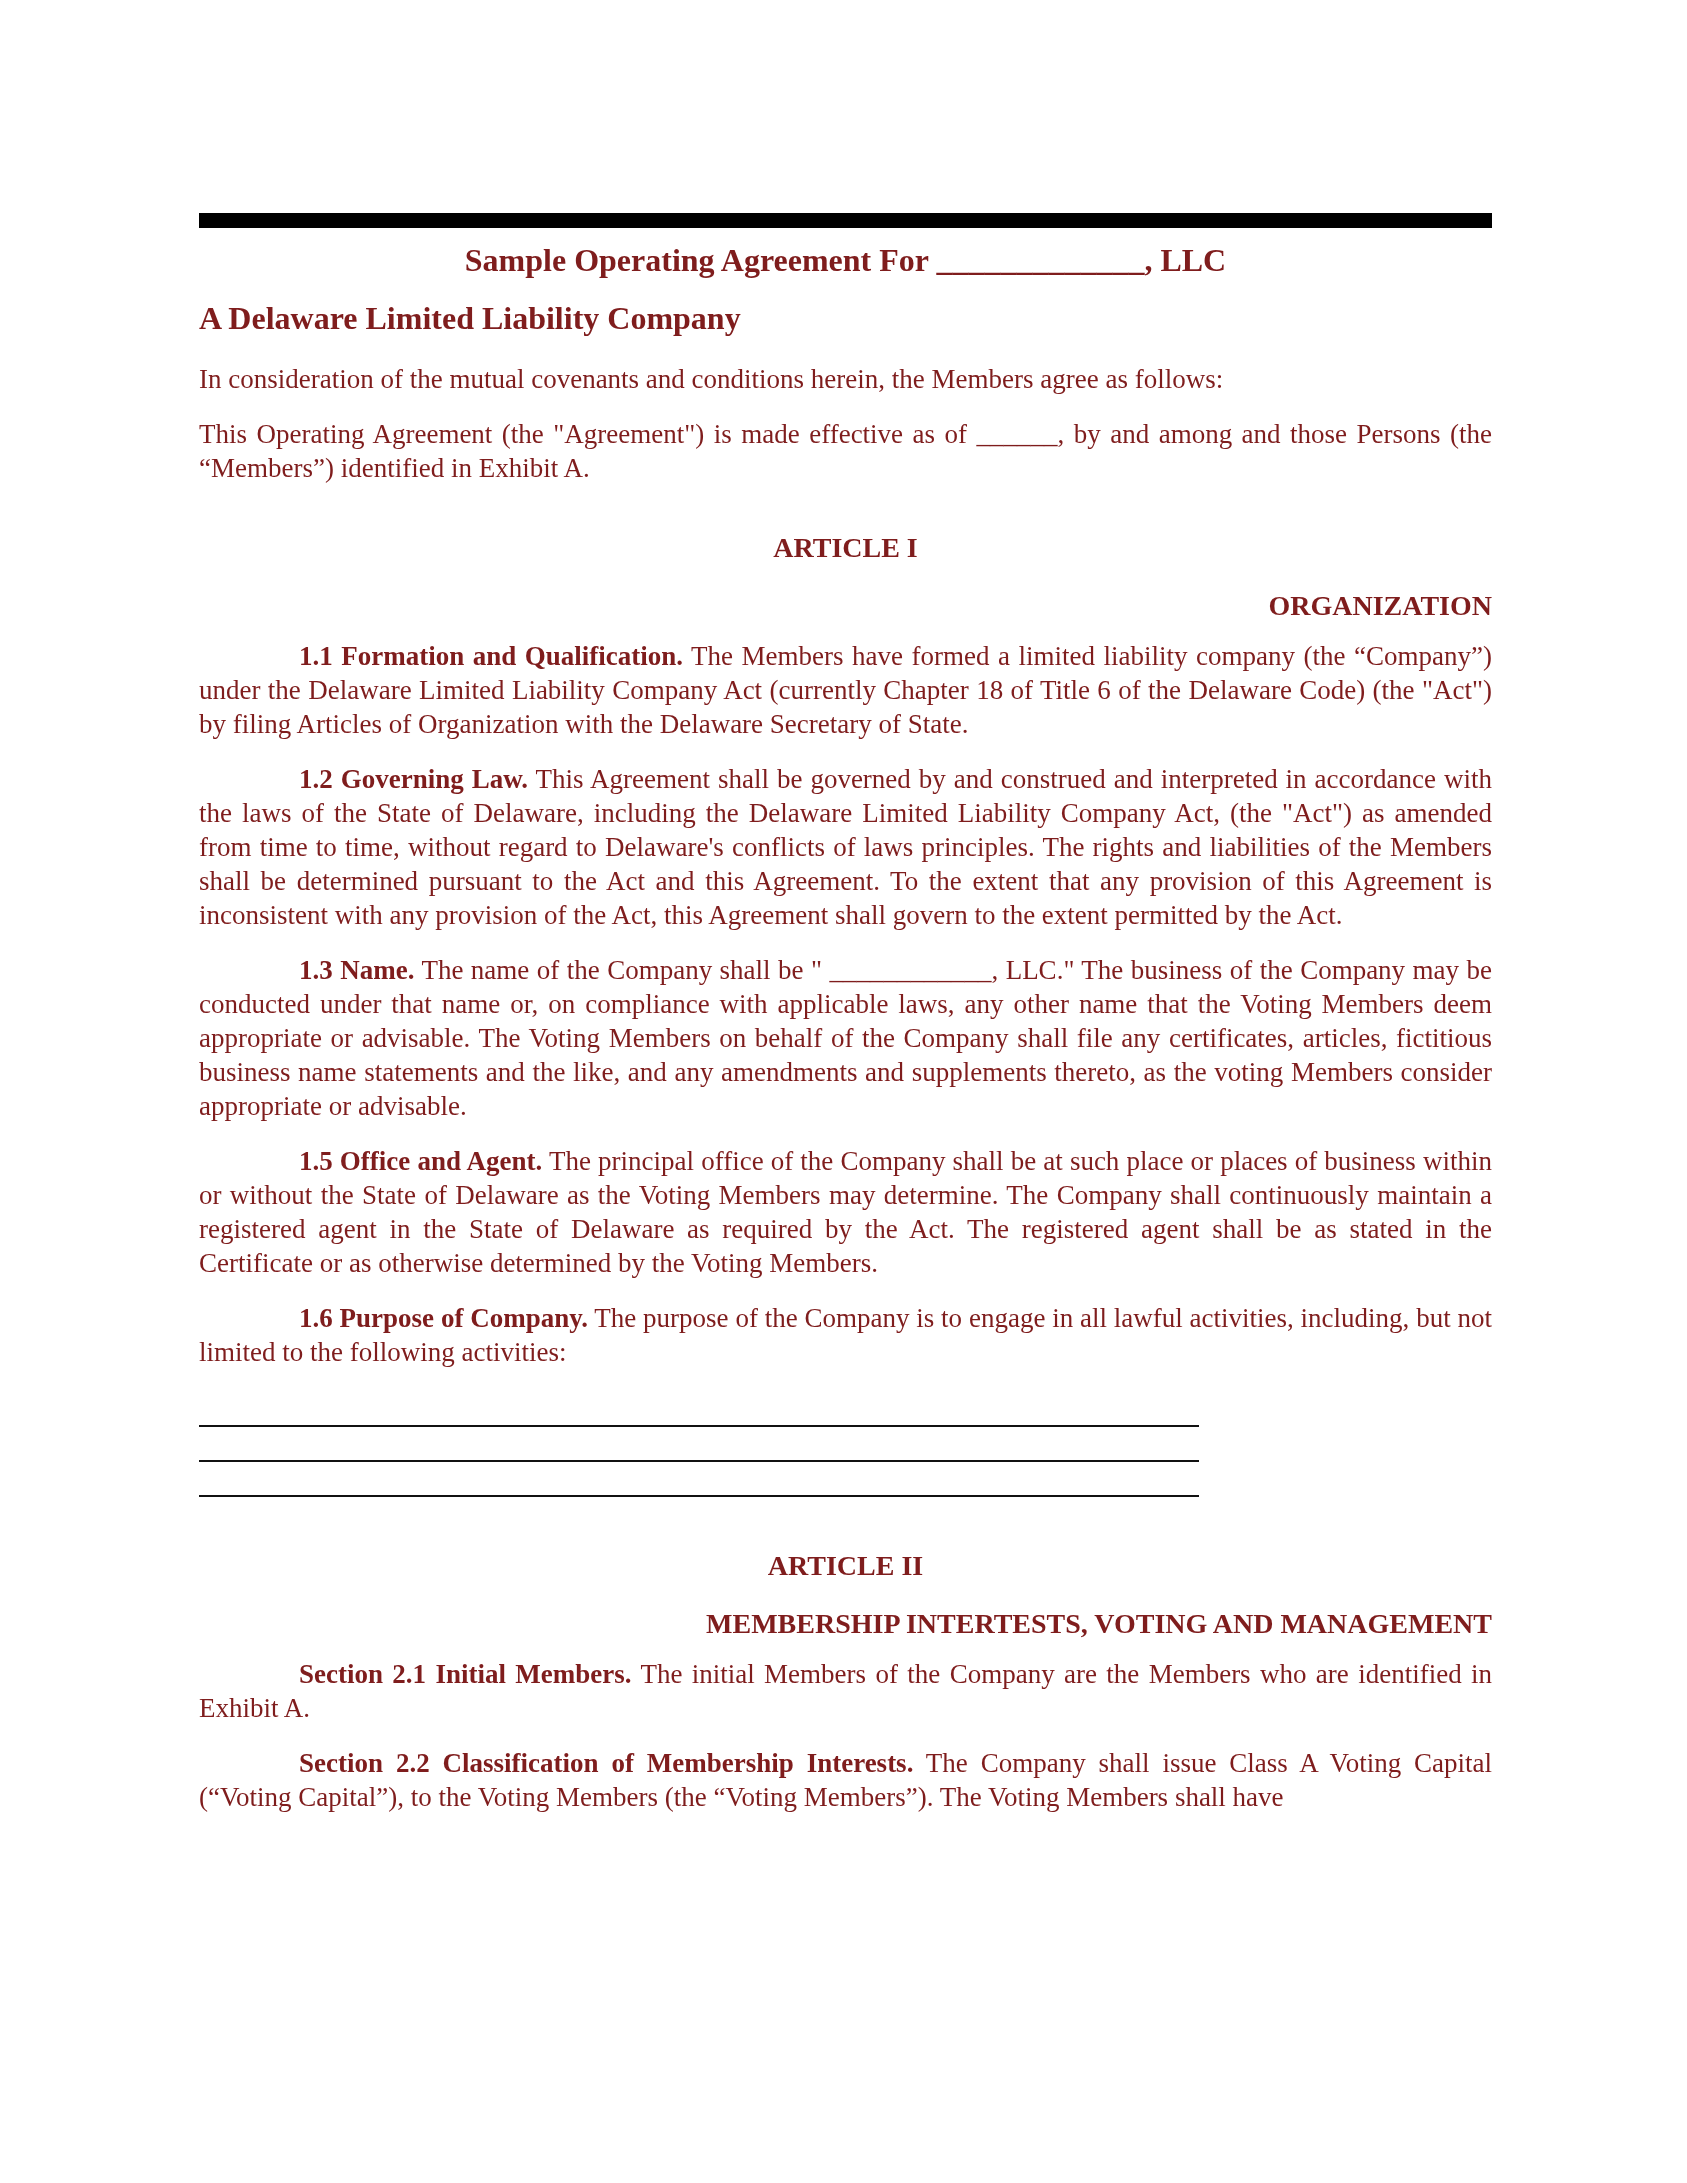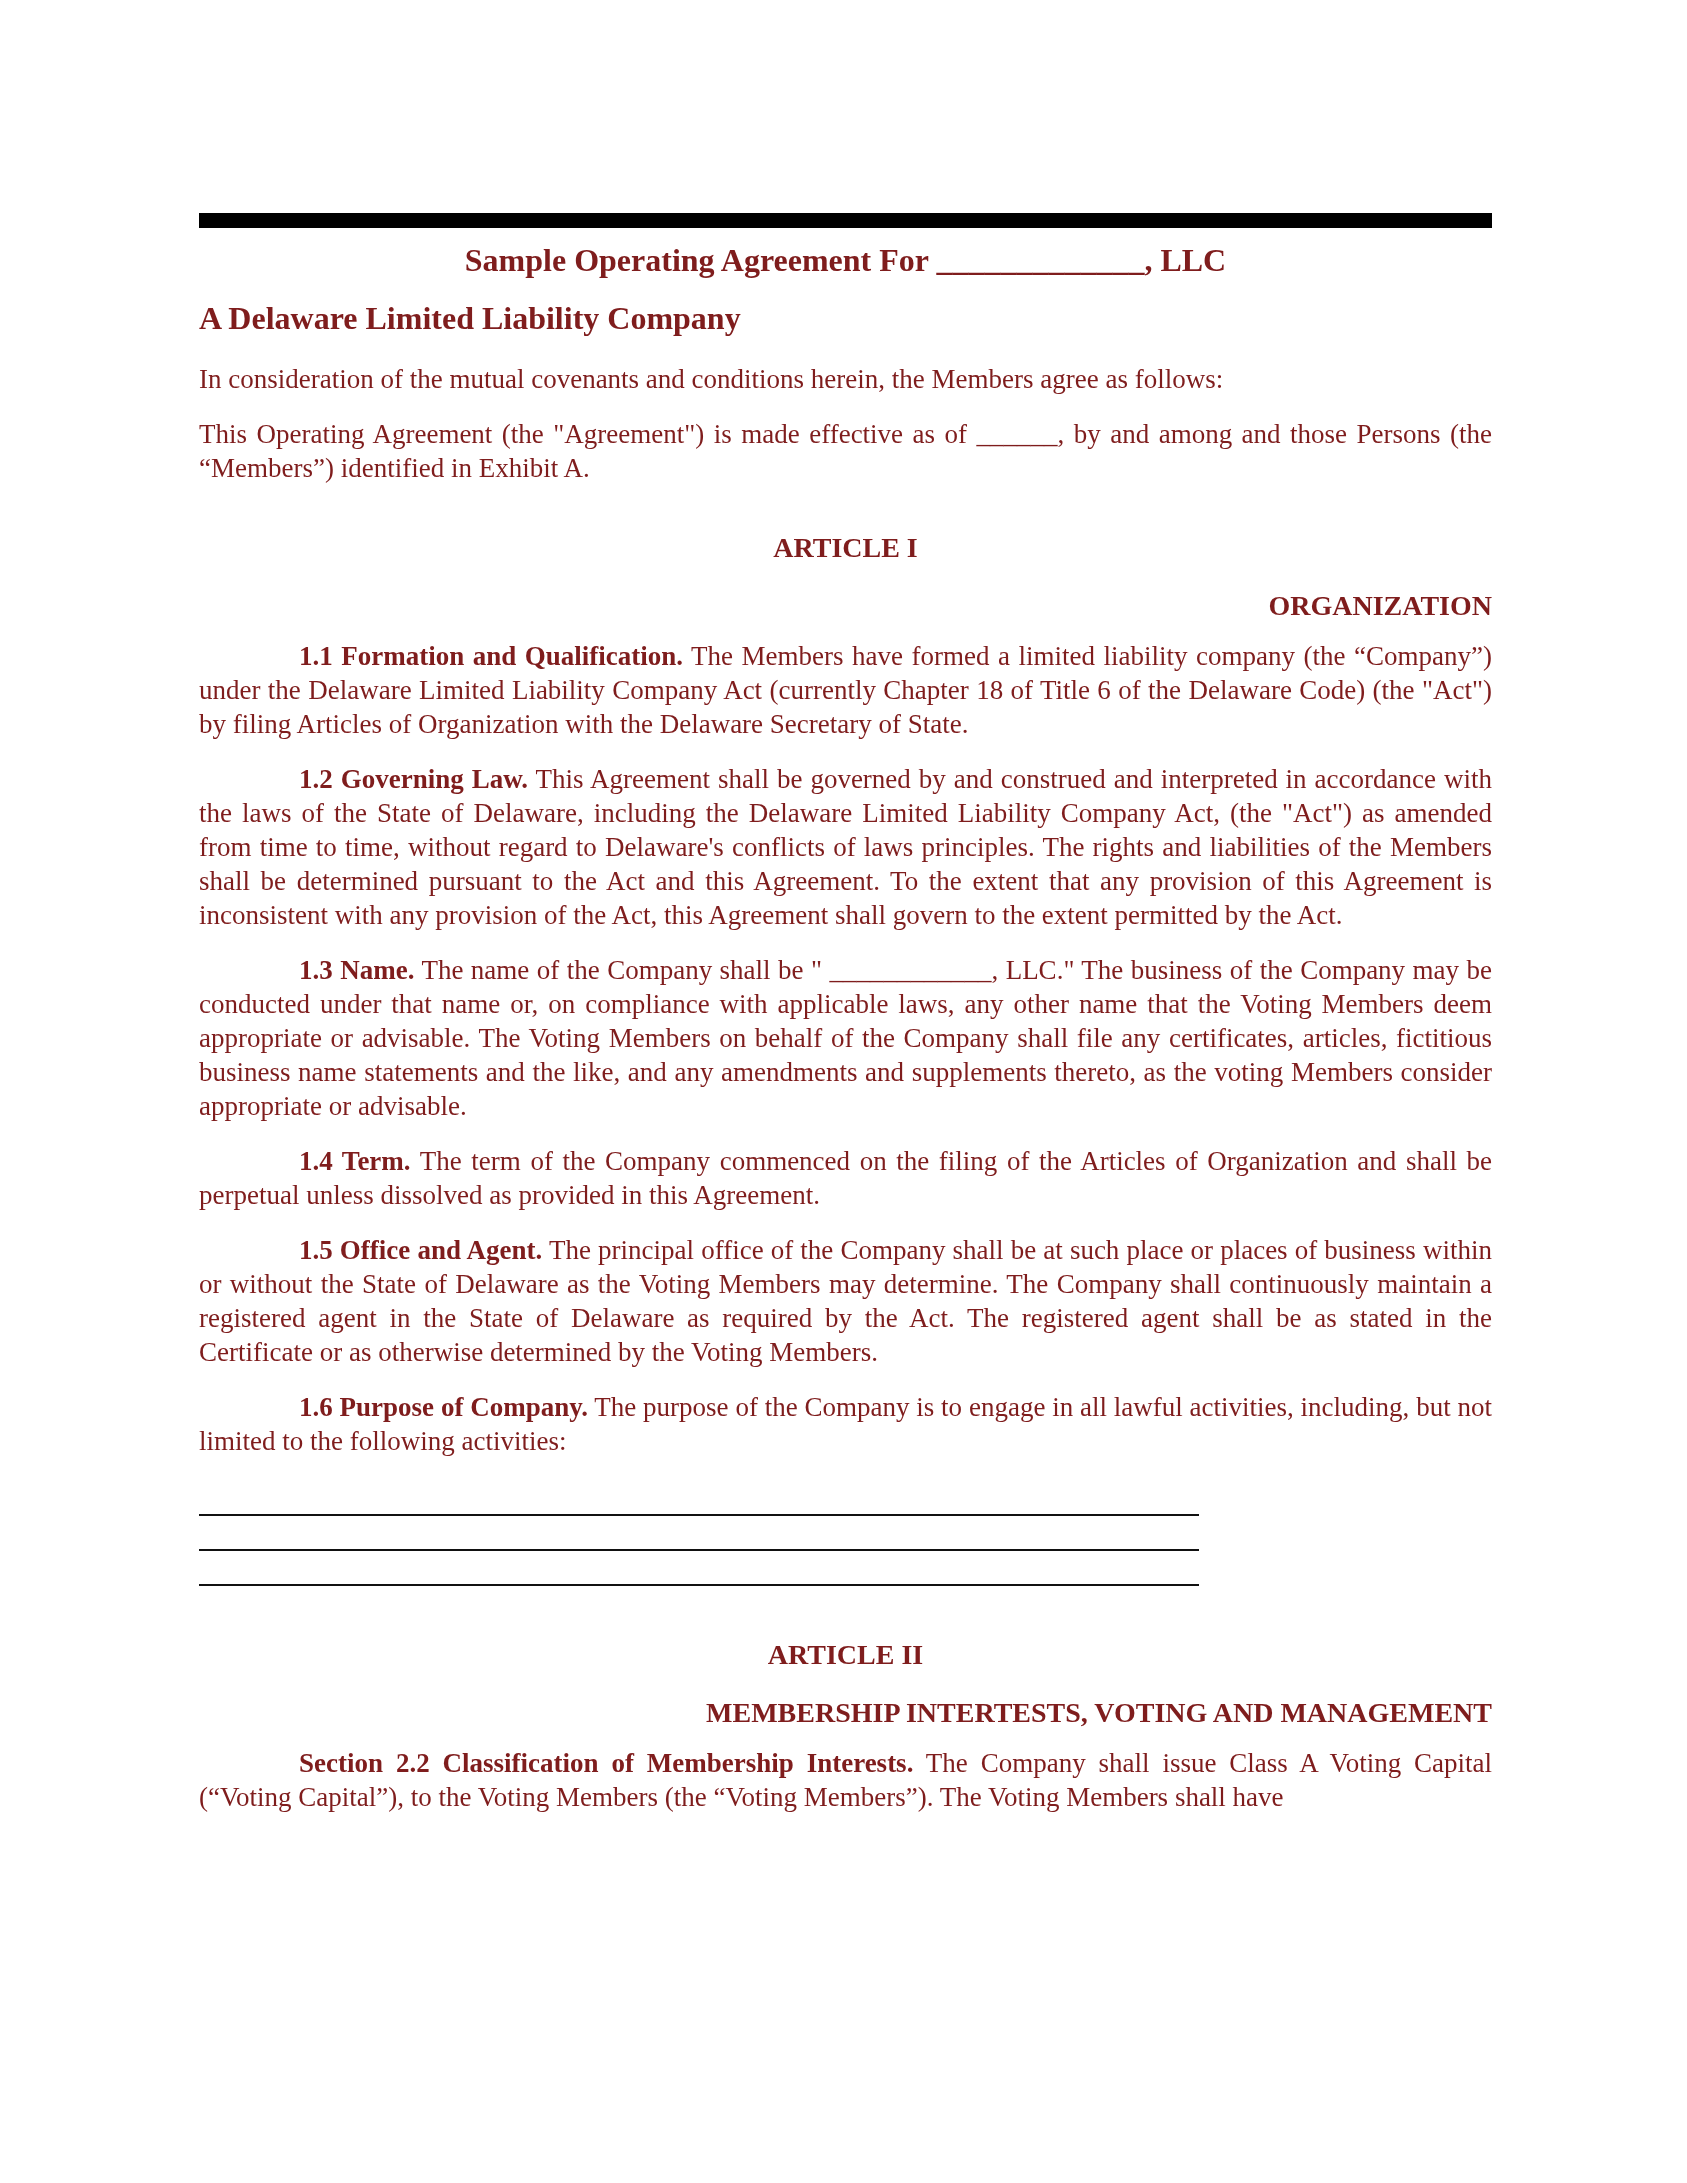--- a/index.html
+++ b/index.html
@@ -93,33 +93,33 @@
 
     <div class="article-heading">ARTICLE I</div>
     <div class="article-subheading">ORGANIZATION</div>
 
     <p class="body indent"><span class="lead">1.1 Formation and Qualification.</span> <span>The Members have formed a limited liability company (the “Company”) under the Delaware Limited Liability Company Act (currently Chapter 18 of Title 6 of the Delaware Code) (the "Act") by filing Articles of Organization with the Delaware Secretary of State.</span></p>
 
     <p class="body indent"><span class="lead">1.2 Governing Law.</span> <span>This Agreement shall be governed by and construed and interpreted in accordance with the laws of the State of Delaware, including the Delaware Limited Liability Company Act, (the "Act") as amended from time to time, without regard to Delaware's conflicts of laws principles. The rights and liabilities of the Members shall be determined pursuant to the Act and this Agreement. To the extent that any provision of this Agreement is inconsistent with any provision of the Act, this Agreement shall govern to the extent permitted by the Act.</span></p>
 
     <p class="body indent"><span class="lead">1.3 Name.</span> <span>The name of the Company shall be " ____________, LLC." The business of the Company may be conducted under that name or, on compliance with applicable laws, any other name that the Voting Members deem appropriate or advisable. The Voting Members on behalf of the Company shall file any certificates, articles, fictitious business name statements and the like, and any amendments and supplements thereto, as the voting Members consider appropriate or advisable.</span></p>
 
-    <p class="body indent"><span class="lead">1.4 Term.</span> <span>The term of the Company commenced on the filing of the Articles of Organization and shall be perpetual unless dissolved as provided in this Agreement.</span></p>
 
     <p class="body indent"><span class="lead">1.5 Office and Agent.</span> <span>The principal office of the Company shall be at such place or places of business within or without the State of Delaware as the Voting Members may determine. The Company shall continuously maintain a registered agent in the State of Delaware as required by the Act. The registered agent shall be as stated in the Certificate or as otherwise determined by the Voting Members.</span></p>
 
     <p class="body indent"><span class="lead">1.6 Purpose of Company.</span> <span>The purpose of the Company is to engage in all lawful activities, including, but not limited to the following activities:</span></p>
 
     <div class="fill-lines">
       <div class="fill-line"></div>
       <div class="fill-line"></div>
       <div class="fill-line"></div>
     </div>
 
     <div class="article-heading">ARTICLE II</div>
     <div class="article-subheading">MEMBERSHIP INTERTESTS, VOTING AND MANAGEMENT</div>
 
+    <p class="body indent"><span class="lead">Section 2.1 Initial Members.</span> <span>The initial Members of the Company are the Members who are identified in Exhibit A.</span></p>
 
     <p class="body indent"><span class="lead">Section 2.2 Classification of Membership Interests.</span> <span>The Company shall issue Class A Voting Capital (“Voting Capital”), to the Voting Members (the “Voting Members”). The Voting Members shall have</span></p>
 
   </div>
 </div>
 
 
 </body></html>

